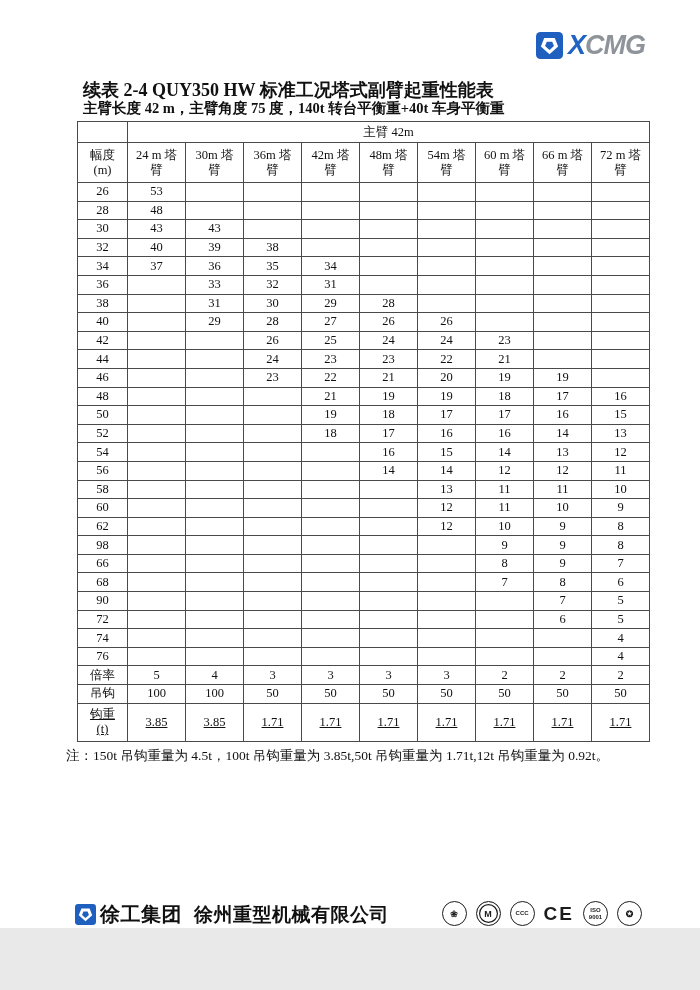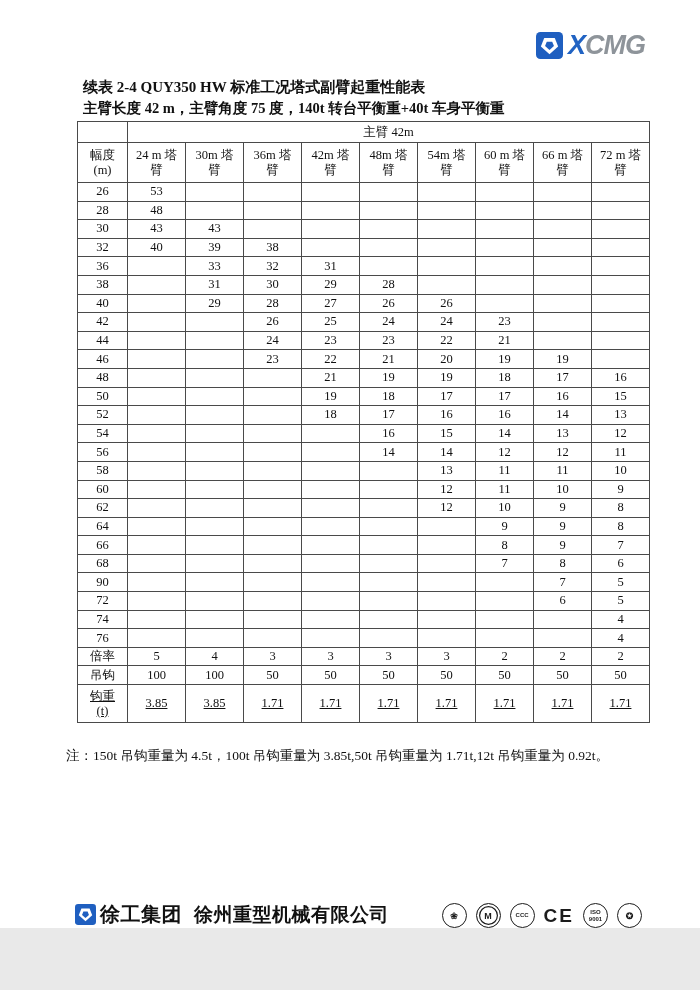--- a/index.html
+++ b/index.html
@@ -9,38 +9,38 @@
     font-family:"Liberation Serif", serif; color:#111;
   }
   
   .logo-top{position:absolute; top:32px; left:536px; display:flex; align-items:center; gap:5px;}
   .logo-top .mark{width:27px; height:27px; display:block;}
   .wordmark{font-family:"Liberation Sans", sans-serif; font-style:italic; font-weight:bold;
     font-size:27px; letter-spacing:-1px; line-height:1;}
   .wordmark .wx{color:#2163c3;}
   .wordmark .wrest{color:#8e949a;}
   
-  .title{position:absolute; left:83px; top:78px; font-size:15px; font-weight:bold; white-space:nowrap;}
+  .title{position:absolute; left:83px; top:78px; font-size:18px; font-weight:bold; white-space:nowrap;}
   .subtitle{position:absolute; left:83px; top:99px; font-size:14.5px; font-weight:bold; white-space:nowrap;}
   
   .tbl-wrap{position:absolute; left:77px; top:121px;}
   table{border-collapse:collapse; table-layout:fixed;padding-left:28px;}
   td{border:1px solid #4a4a4a; text-align:center; vertical-align:middle;
      font-size:12.5px; line-height:1.2; padding:0; overflow:hidden;}
   col.c0{width:50px;} col.cn{width:58px;}
   tr.r-span{height:21px;}
   tr.r-head{height:40px;}
   tr.r-data{height:18.6px;}
   tr.r-hook{height:38px;text-decoration:underline;}
   td.pre{white-space:pre-line;}
   
   .note{position:absolute; left:66px; top:747px; font-size:13.5px; white-space:nowrap;}
   
   .footer-row{position:absolute; left:75px; top:901px; width:567px;
-    display:flex; align-items:flex-end; justify-content:space-between;}
+    display:flex; align-items:flex-start; justify-content:space-between;}
   .company{display:flex; align-items:center; gap:4px;}
   .company .mark{width:21px; height:21px; display:block;}
   .company-bold{font-size:20px; font-weight:bold; letter-spacing:0.5px;}
   .company-name{font-size:19px; font-weight:bold; margin-left:8px; letter-spacing:0.5px;}
   .badges{display:flex; align-items:center; gap:9px;}
   .badge{width:25px; height:25px; border:1.6px solid #1c1c1c; border-radius:50%;
     display:flex; align-items:center; justify-content:center; box-sizing:border-box;
     font-family:"Liberation Sans", sans-serif; font-weight:bold; color:#1c1c1c;}
   .badge.small-text{font-size:6px; text-align:center; line-height:1.1;}
   .badge.mid-text{font-size:9px;}
@@ -152,20 +152,32 @@
             <td>39</td>
             <td>38</td>
             <td></td>
             <td></td>
             <td></td>
             <td></td>
             <td></td>
             <td></td>
           </tr>
           <tr class="r-data">
+            <td>34</td>
+            <td>37</td>
+            <td>36</td>
+            <td>35</td>
+            <td>34</td>
+            <td></td>
+            <td></td>
+            <td></td>
+            <td></td>
+            <td></td>
+          </tr>
+          <tr class="r-data">
             <td>36</td>
             <td></td>
             <td>33</td>
             <td>32</td>
             <td>31</td>
             <td></td>
             <td></td>
             <td></td>
             <td></td>
             <td></td>
@@ -320,21 +332,21 @@
             <td></td>
             <td></td>
             <td></td>
             <td></td>
             <td>12</td>
             <td>10</td>
             <td>9</td>
             <td>8</td>
           </tr>
           <tr class="r-data">
-            <td>64</td>
+            <td>98</td>
             <td></td>
             <td></td>
             <td></td>
             <td></td>
             <td></td>
             <td></td>
             <td>9</td>
             <td>9</td>
             <td>8</td>
           </tr>

